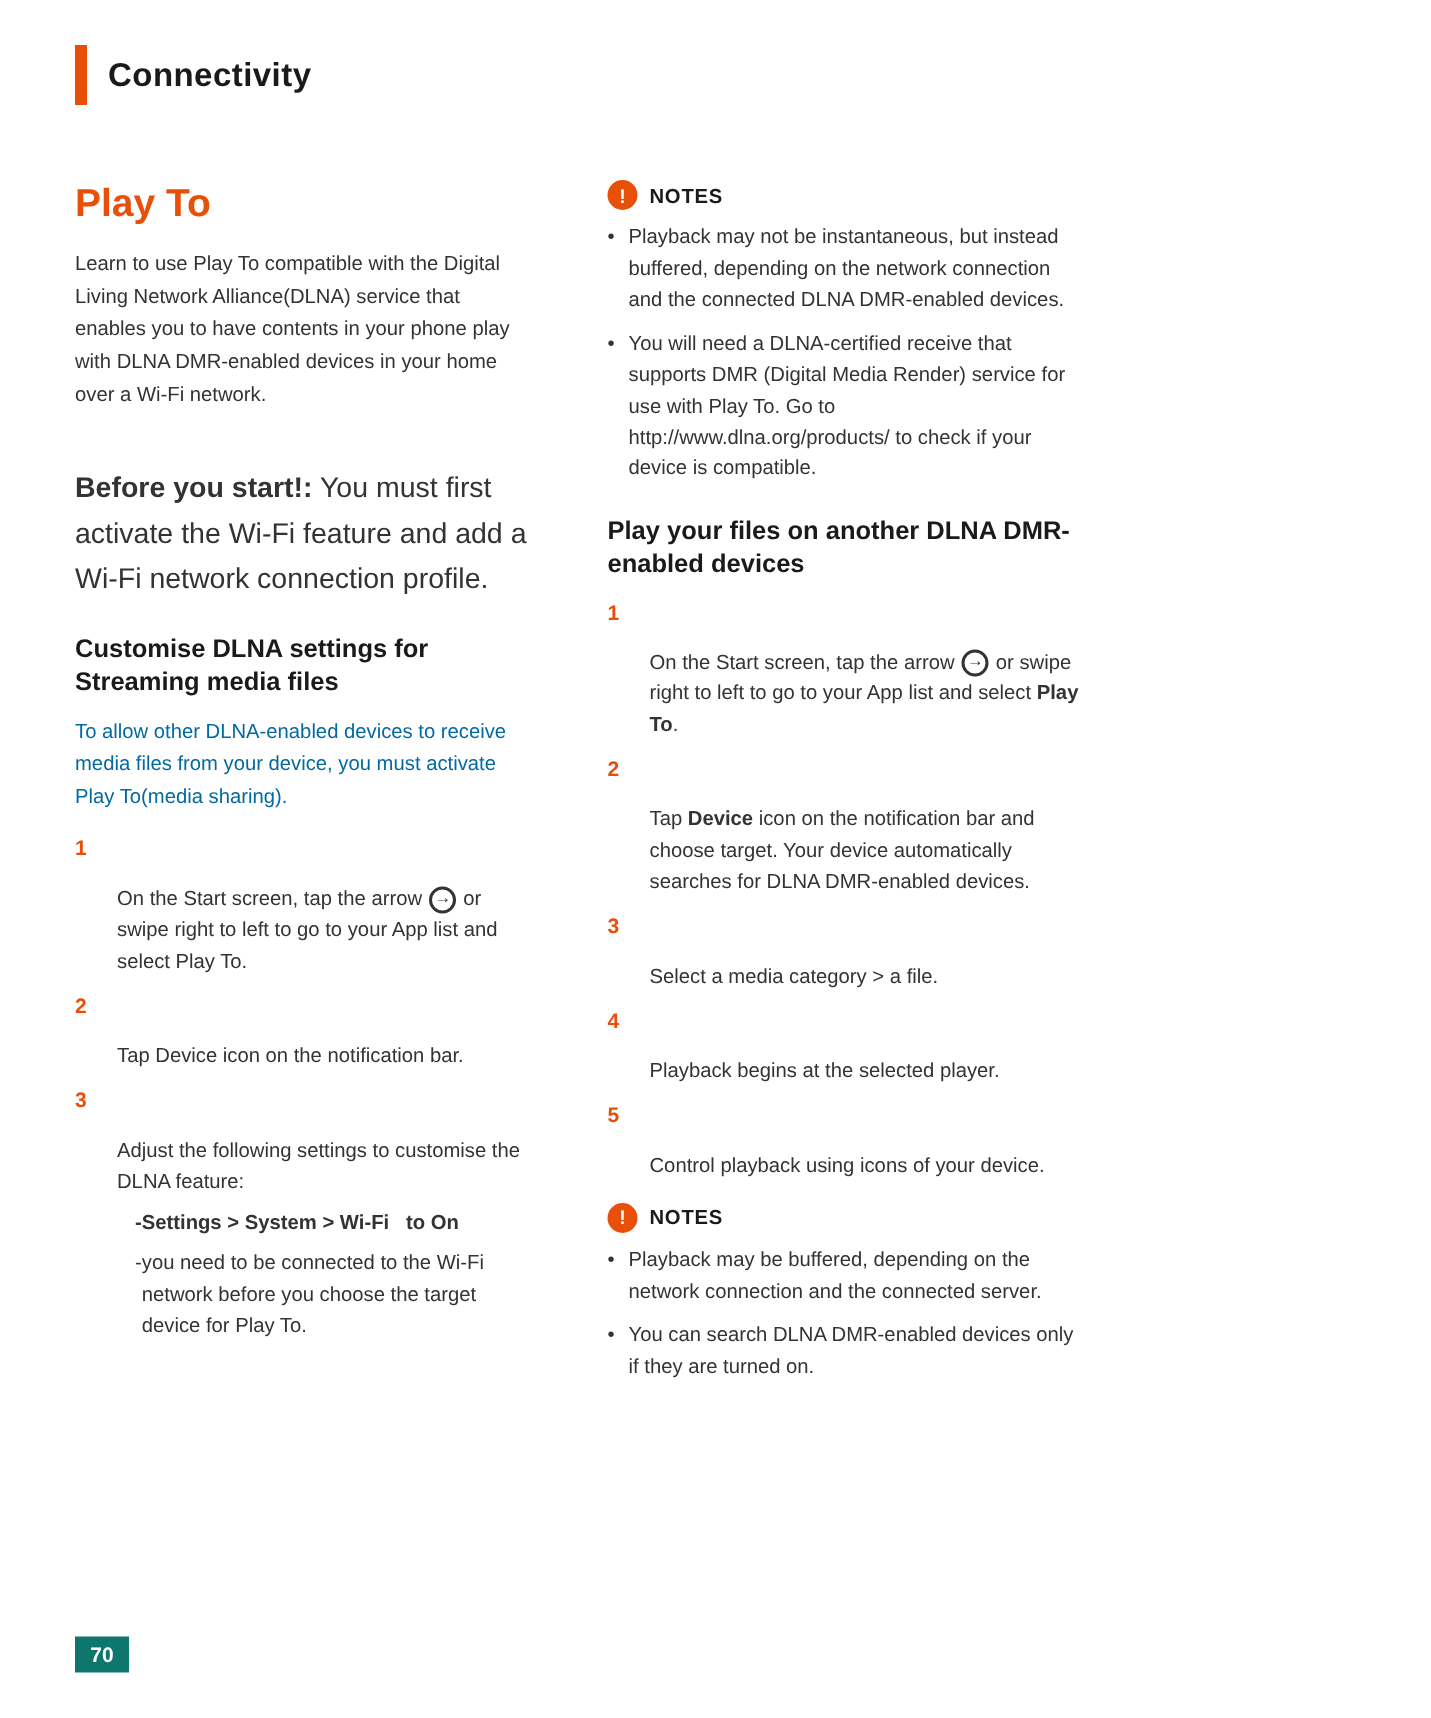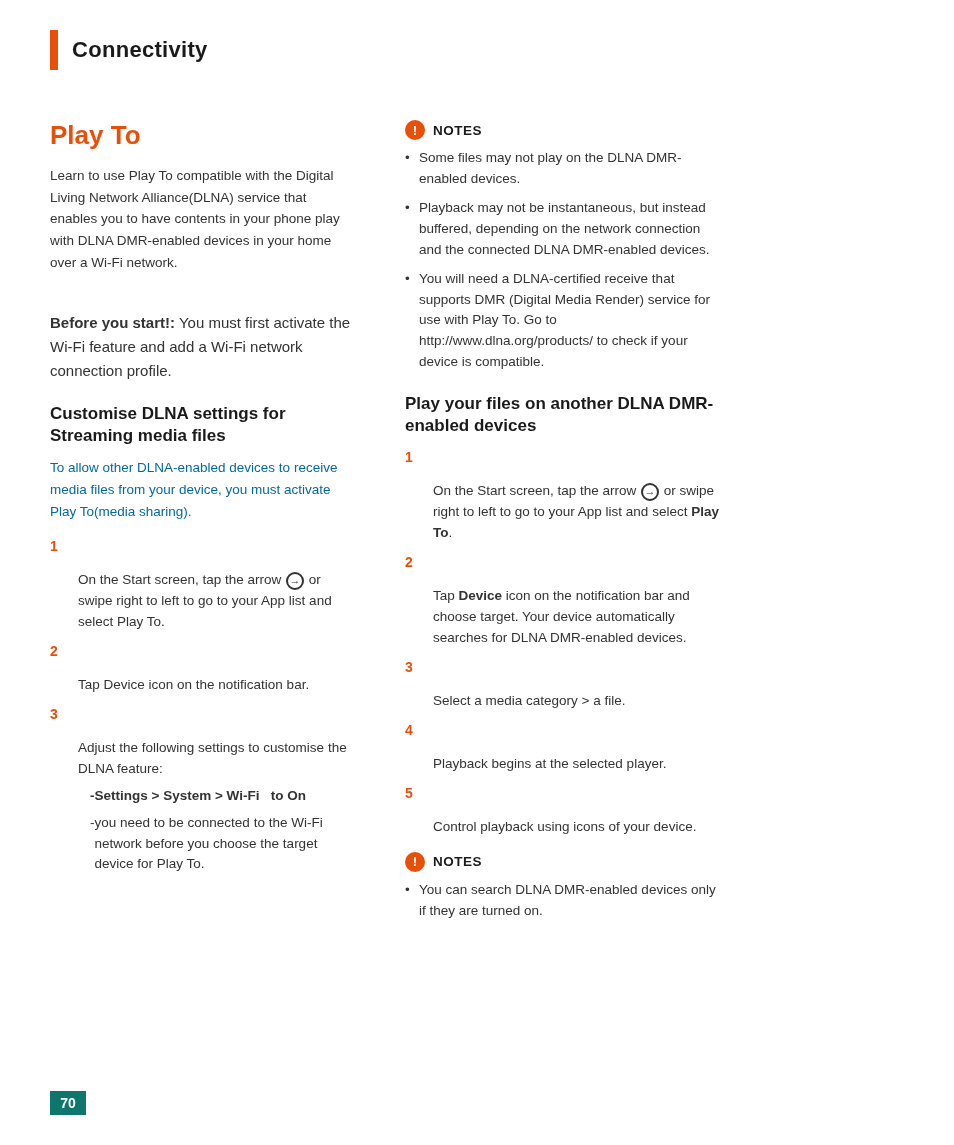--- a/index.html
+++ b/index.html
@@ -72,21 +72,21 @@
     }
 
     .section-intro {
       font-size: 13.5px;
       color: #333;
       line-height: 1.6;
       margin-bottom: 14px;
     }
 
     .before-you-start {
-      font-size: 15px;
+      font-size: 19px;
       color: #333;
       line-height: 1.6;
       margin-bottom: 20px;
       margin-top: 38px;
     }
 
     .before-you-start strong {
       font-weight: 700;
     }
 
@@ -301,21 +301,20 @@
     </div>
 
     <div class="right-col">
 
       <div class="notes-block">
         <div class="notes-header">
           <div class="notes-icon">!</div>
           <span class="notes-label">NOTES</span>
         </div>
         <ul class="bullet-list">
-          <li>Some files may not play on the DLNA DMR-enabled devices.</li>
           <li>Playback may not be instantaneous, but instead buffered, depending on the network connection and the connected DLNA DMR-enabled devices.</li>
           <li>You will need a DLNA-certified receive that supports DMR (Digital Media Render) service for use with Play To. Go to http://www.dlna.org/products/ to check if your device is compatible.</li>
         </ul>
       </div>
 
       <h2 class="subsection-title">Play your files on another DLNA DMR-enabled devices</h2>
 
       <ol class="numbered-list">
         <li>
           <span class="num">1</span>
@@ -340,20 +339,21 @@
           <span class="li-text">Control playback using icons of your device.</span>
         </li>
       </ol>
 
       <div class="notes-block">
         <div class="notes-header">
           <div class="notes-icon">!</div>
           <span class="notes-label">NOTES</span>
         </div>
         <ul class="bullet-list">
+          <li>Playback may be buffered, depending on the network connection and the connected server.</li>
           <li>You can search DLNA DMR-enabled devices only if they are turned on.</li>
         </ul>
       </div>
 
     </div>
   </div>
 
   <div class="page-number">70</div>
 
 </div>

